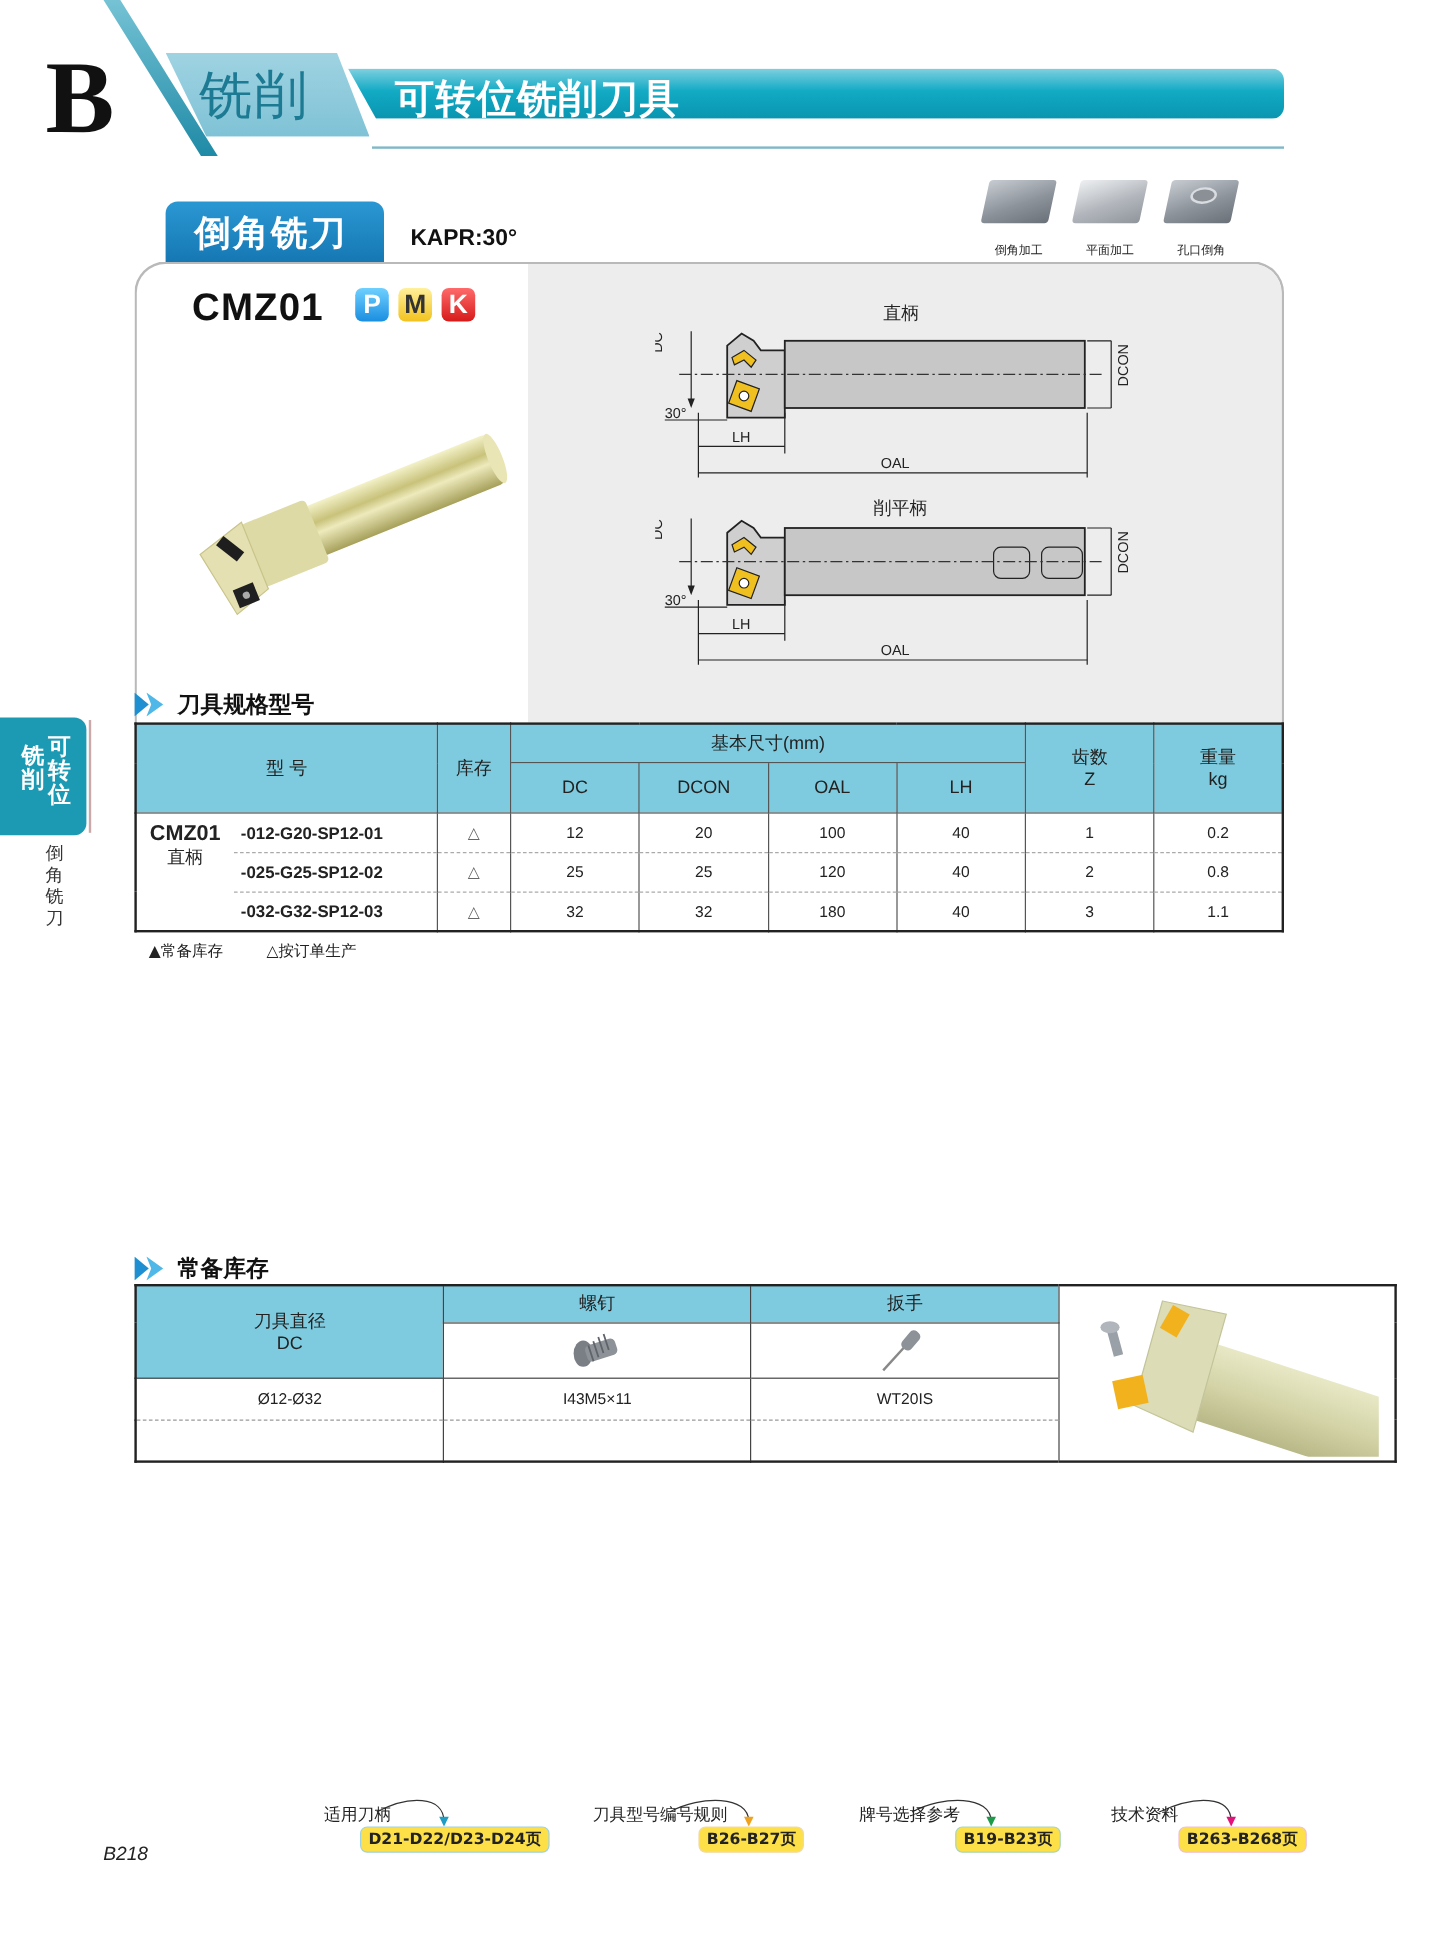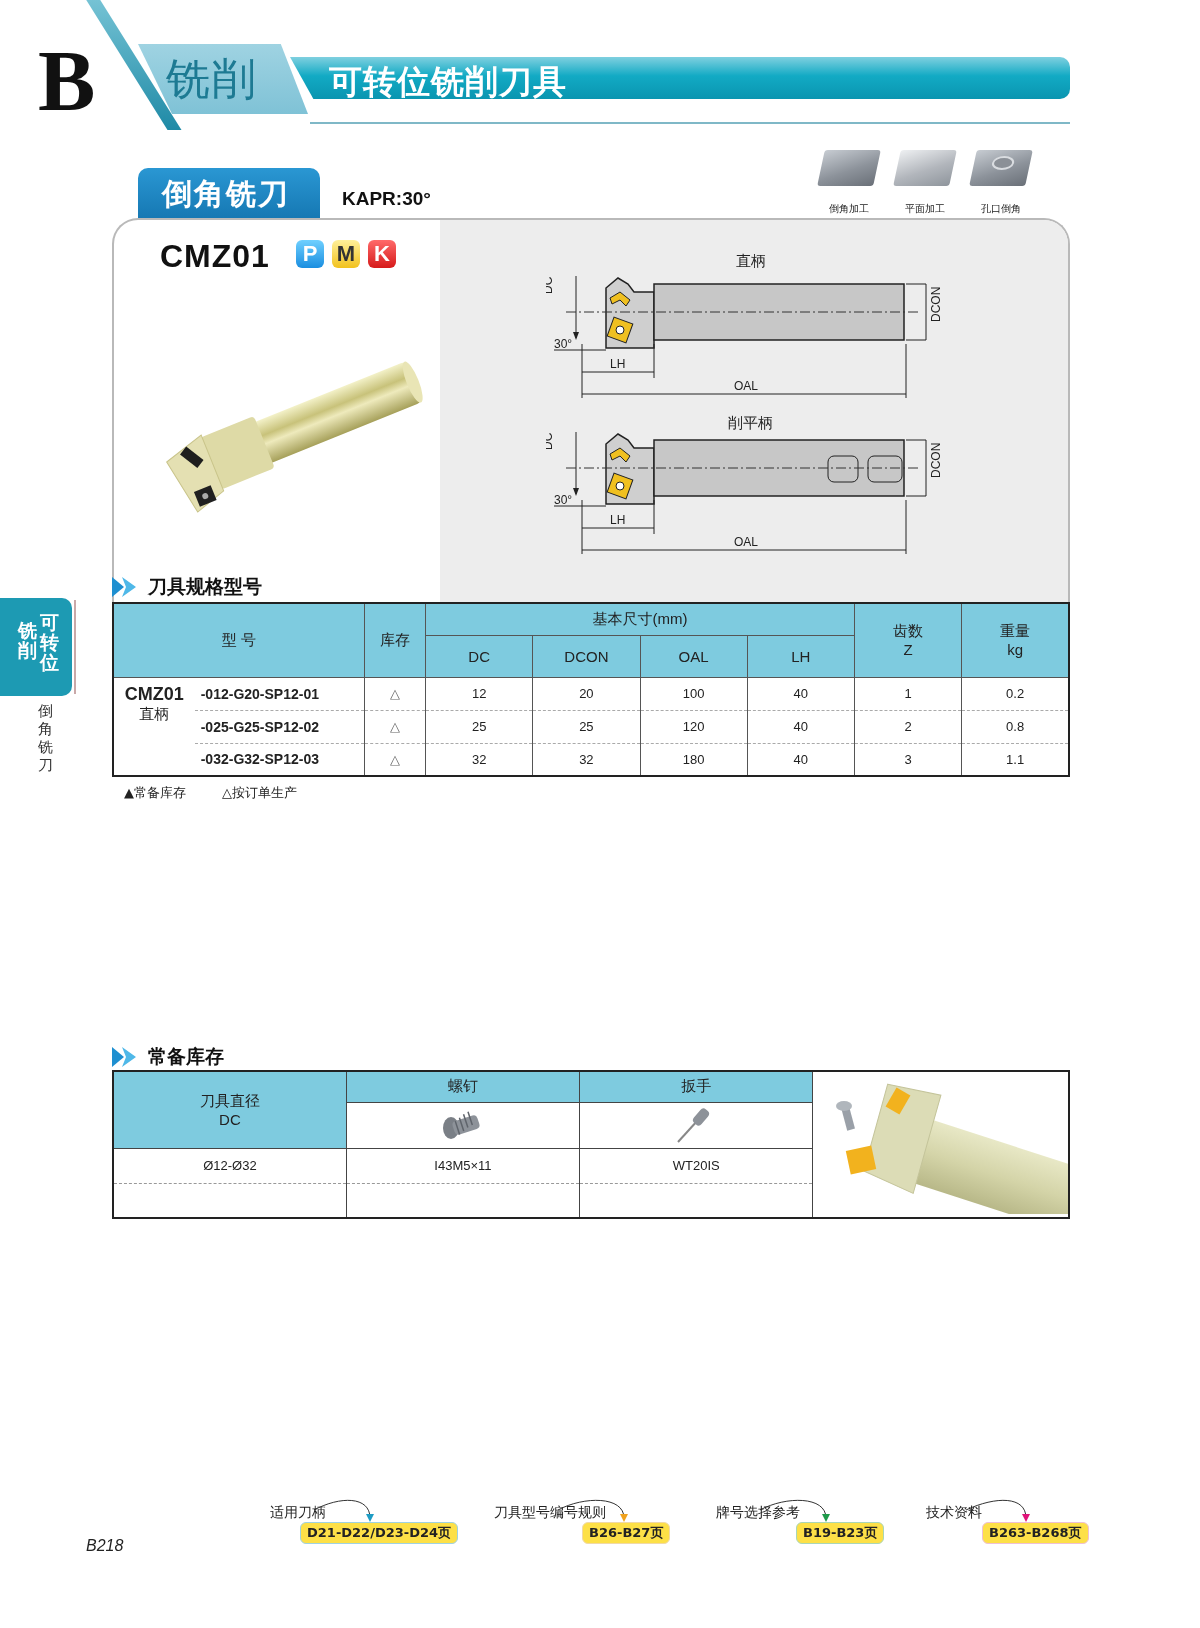--- a/index.html
+++ b/index.html
@@ -55,21 +55,21 @@
   .legend { position: absolute; left: 124px; top: 784px; font-size: 13px; color: #222; display: flex; gap: 36px; }
 
   
   .side-tab { position: absolute; left: 0; top: 598px; width: 72px; height: 98px; background: #1d9ab3; border-radius: 0 10px 10px 0; color: #fff; font-weight: bold; font-size: 19px; }
   .side-tab .c1 { position: absolute; left: 18px; top: 22px; width: 20px; line-height: 20px; }
   .side-tab .c2 { position: absolute; left: 40px; top: 14px; width: 20px; line-height: 20px; }
   .side-line { position: absolute; left: 74px; top: 600px; width: 2px; height: 94px; background: #c9a9a9; }
   .side-sub { position: absolute; left: 38px; top: 702px; width: 18px; font-size: 15px; line-height: 18px; color: #333; }
 
   
-  .acc { position: absolute; left: 112px; top: 1070px; width: 958px; border: 2px solid #222; border-right: none; font-family: "Liberation Sans", sans-serif; }
+  .acc { position: absolute; left: 112px; top: 1070px; width: 1052px; border: 2px solid #222; border-right: none; font-family: "Liberation Sans", sans-serif; }
   .acc th { background: #7ecbdf; font-weight: normal; font-size: 15px; border: 1px solid #444; color: #222; }
   .acc td { font-size: 13px; text-align: center; border-left: 1px solid #444; border-right: 1px solid #444; }
   .acc td.img-cell { background: #fff; height: 44px; }
   .acc tr.r1 td { border-top: 1px solid #444; height: 34px; border-bottom: 1px dashed #999; }
   .acc tr.r2 td { height: 34px; }
   .acc td.photo-cell { border: none; border-top: 2px solid #222; border-bottom: 2px solid #222; border-right: 2px solid #222; padding: 0; position: relative; width: 254px; }
 
   
   .page-num { position: absolute; left: 86px; top: 1537px; font-size: 16px; font-style: italic; font-family: "Liberation Sans", sans-serif; color: #222; }
   .ref { position: absolute; top: 1490px; height: 54px; }

